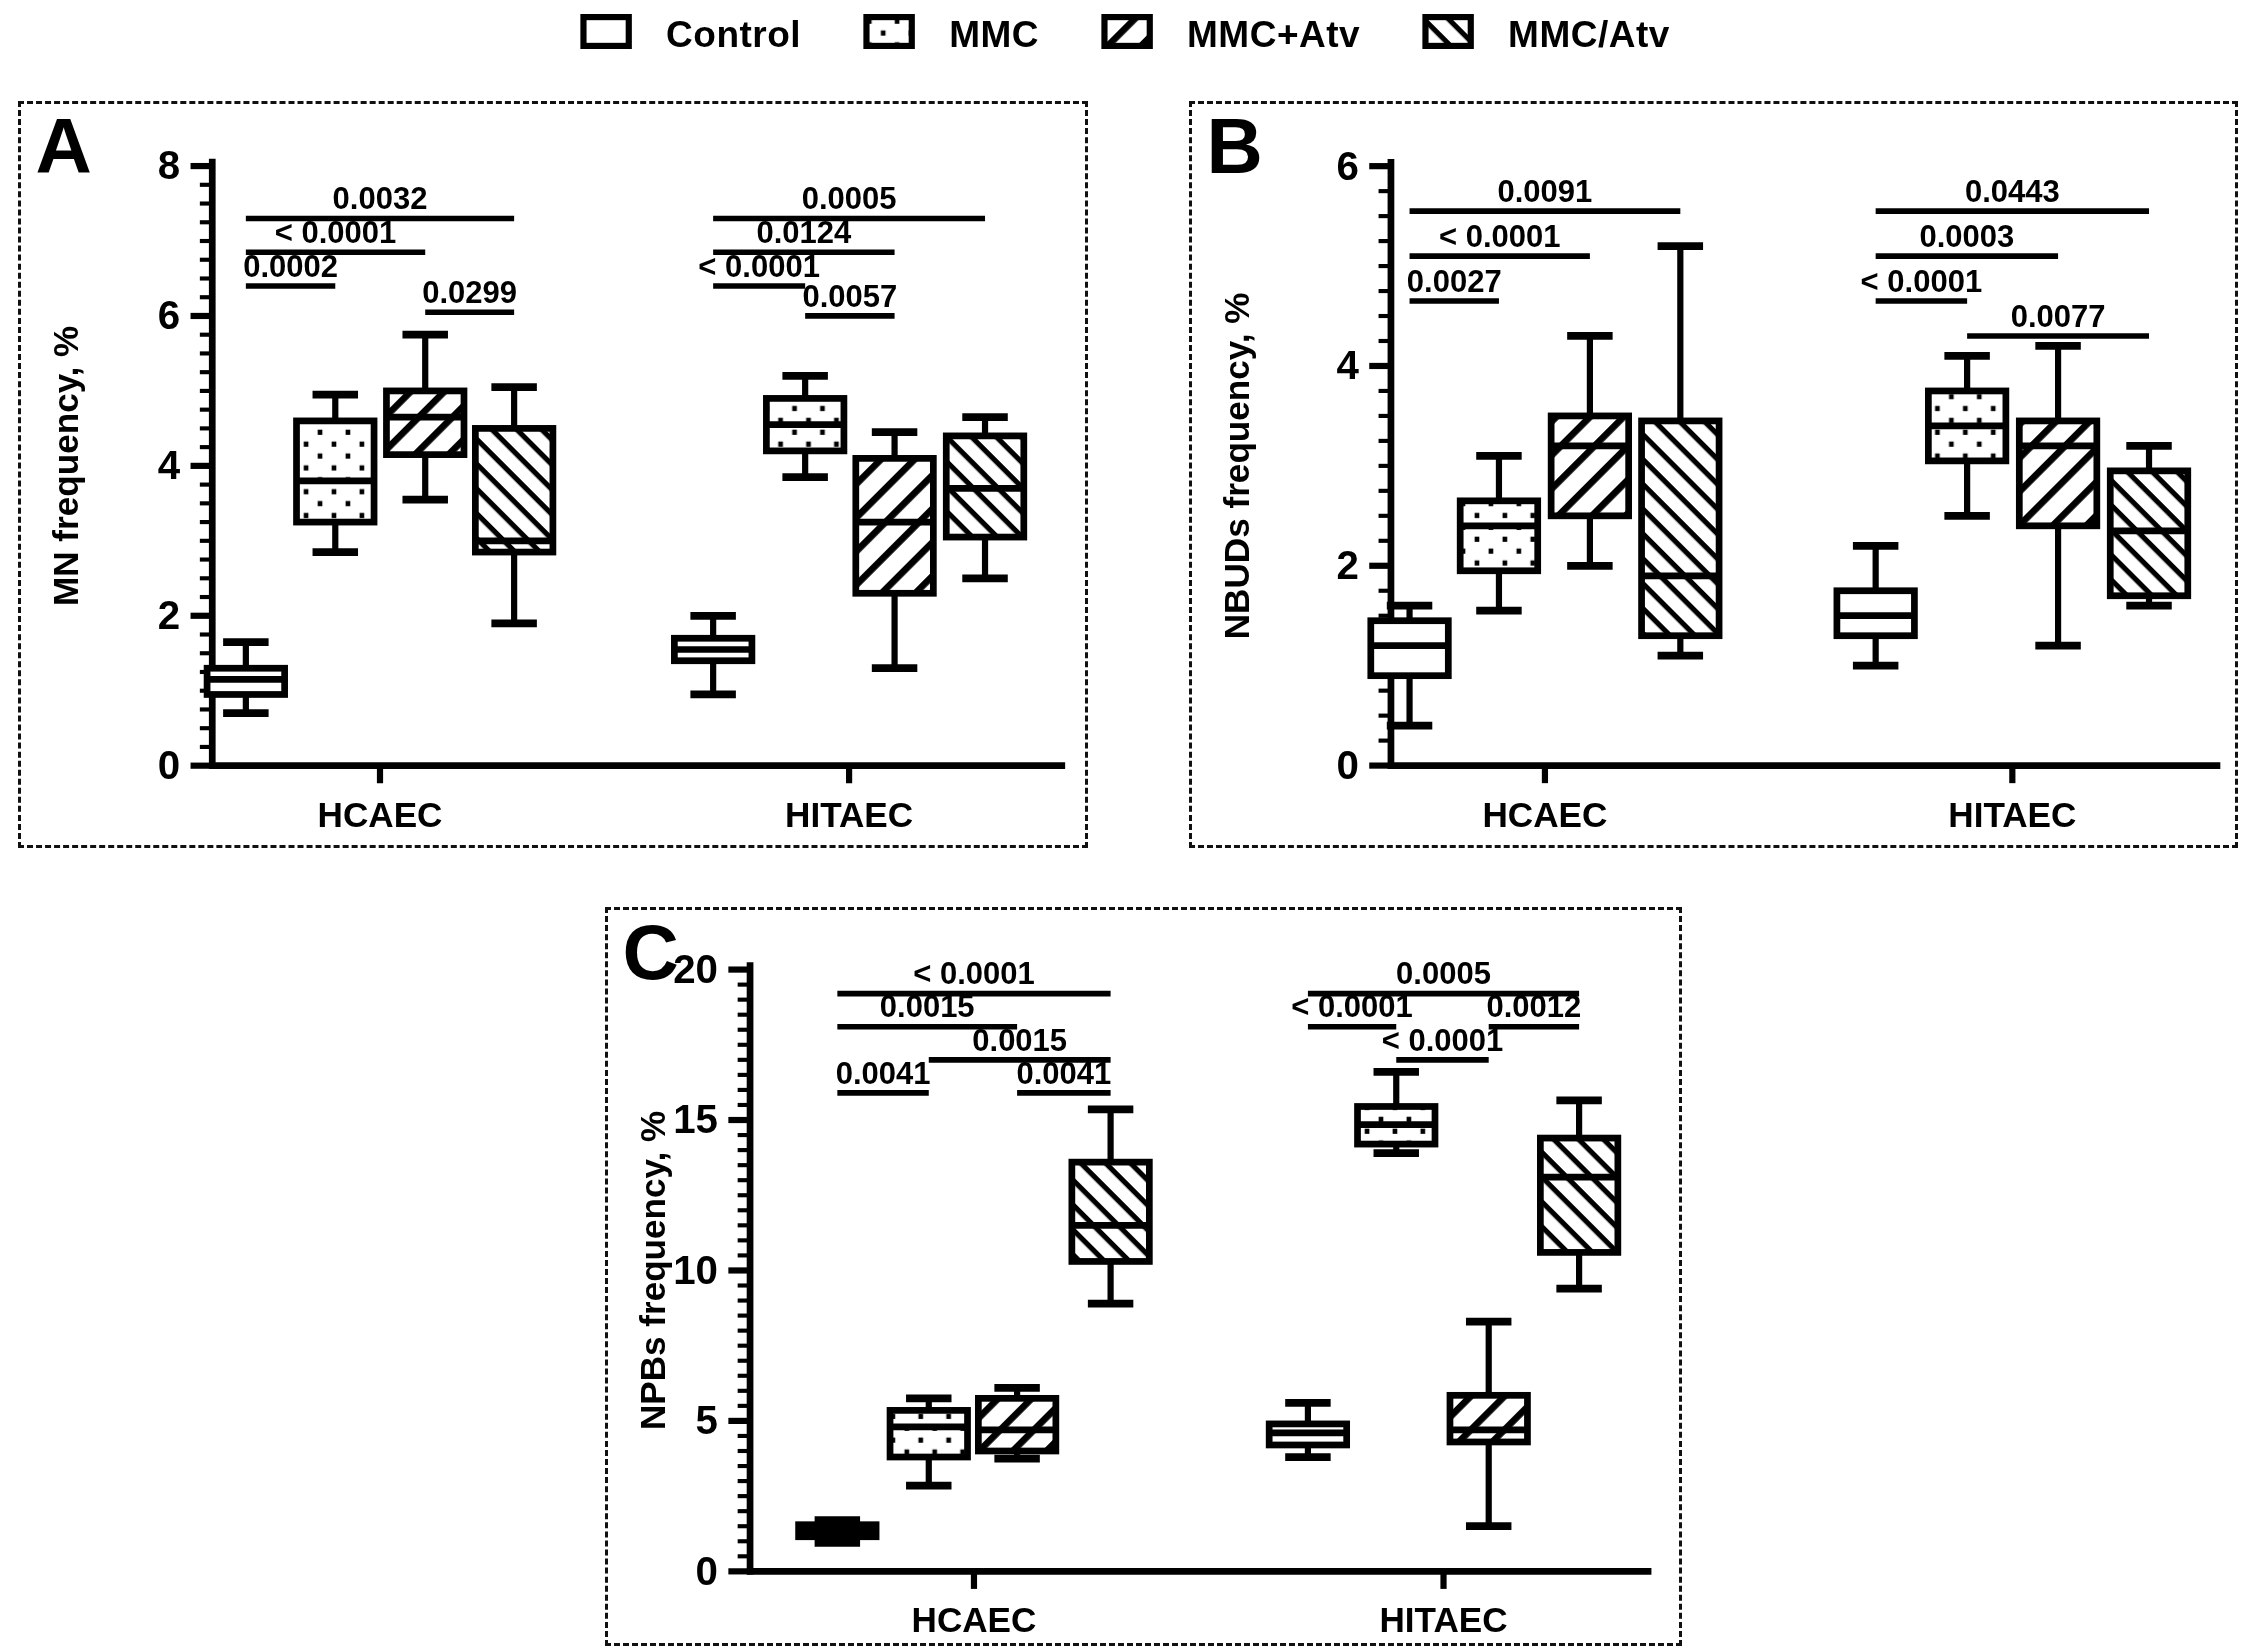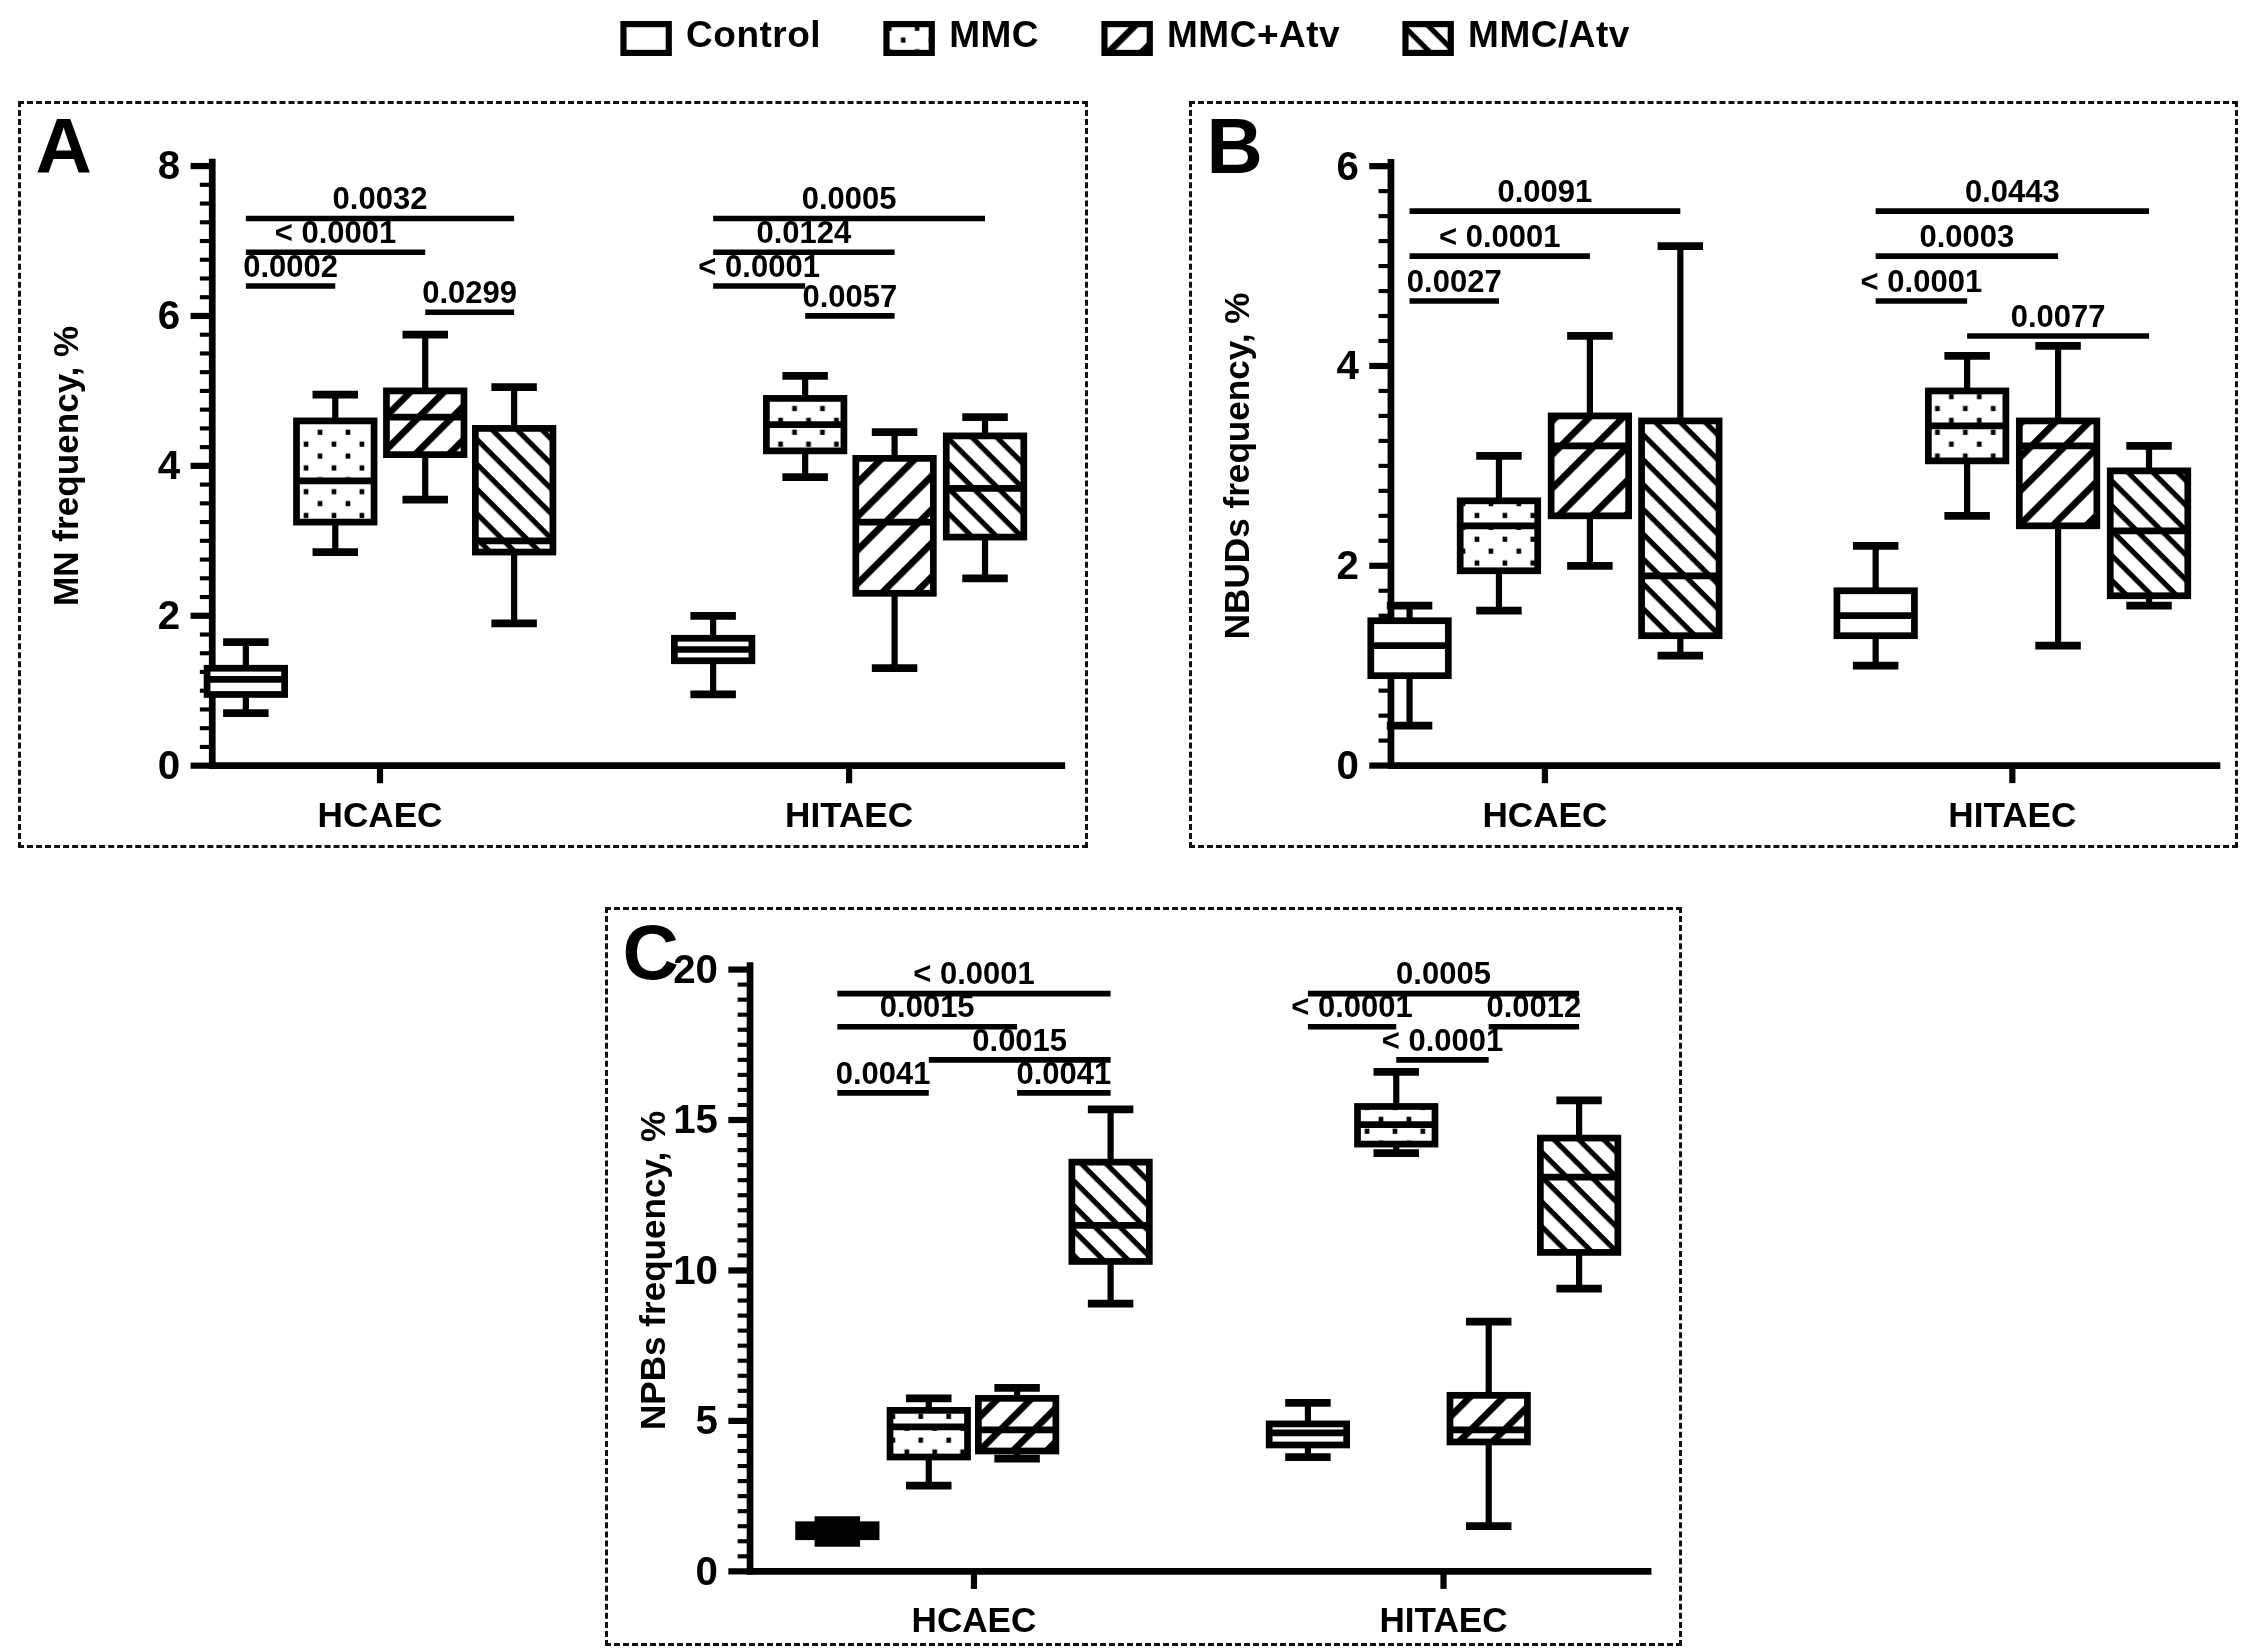--- a/index.html
+++ b/index.html
@@ -5,21 +5,21 @@
   html,body{margin:0;padding:0;background:#ffffff;}
   body{
     width:2250px;height:1650px;position:relative;overflow:hidden;
     font-family:"Liberation Sans", sans-serif;
   }
   .canvas{position:absolute;inset:0;background:#ffffff;}
   .legend{
     position:absolute;top:3.1px;left:50%;transform:translateX(-50%);
     display:flex;align-items:center;gap:62px;height:47px;
   }
-  .legend-item{display:flex;align-items:flex-end;gap:14px;margin-top:16px;}
+  .legend-item{display:flex;align-items:flex-start;gap:34px;margin-top:16px;}
   .legend-item span.lbl{font-size:37px;font-weight:bold;color:#000;letter-spacing:0.5px;}
   .panel{position:absolute;border:3.6px dashed #111;background:#fff;box-sizing:border-box;}
   .panel-letter{
     position:absolute;left:14.5px;top:3.1px;font-size:78px;font-weight:bold;color:#000;line-height:1;
   }
   svg.chart{position:absolute;left:0;top:0;}
   .defs-holder{position:absolute;width:0;height:0;overflow:hidden;}
 </style>
 </head>
 <body>

